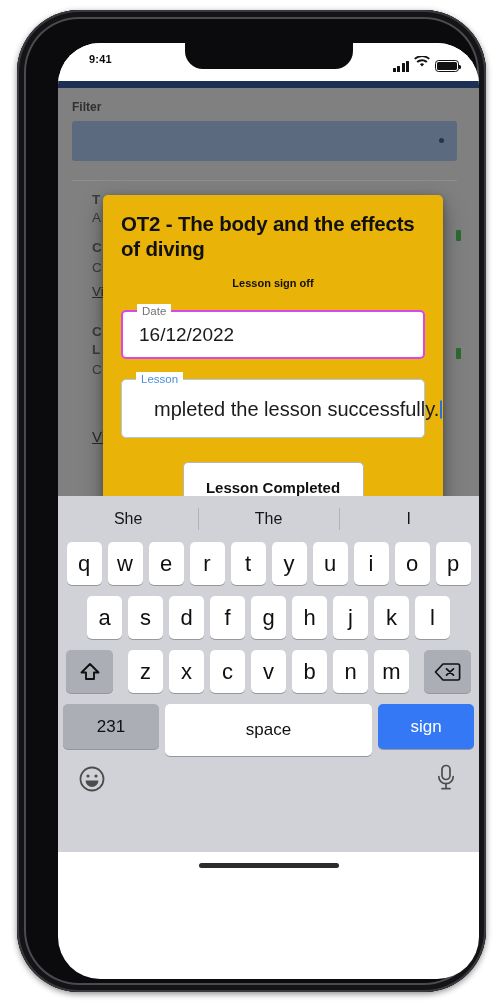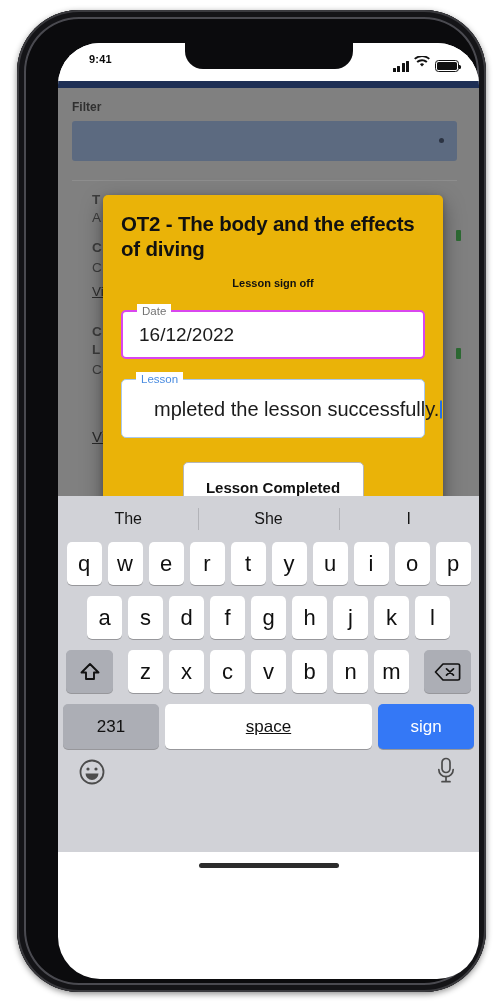--- a/index.html
+++ b/index.html
@@ -237,25 +237,24 @@
   #krow3 .key-dark:last-child { margin-left: 9px; }
 
   #krow4 { display: flex; gap: 6px; padding: 0 5px; margin-bottom: 0; }
   #key-123 {
     width: 96px; height: 45px; background: #acaeb5;
     border-radius: 5px; display: flex; align-items: center; justify-content: center;
     font-size: 17px; color: #101010; box-shadow: 0 1px 0 rgba(0,0,0,.28);
     cursor: pointer;
   }
   #key-space {
-    flex: 1; height: 45px; background: #ffffff;
+    flex: 1; height: 52px; background: #ffffff;
     border-radius: 5px; display: flex; align-items: center; justify-content: center;
     font-size: 17px; color: #101010; box-shadow: 0 1px 0 rgba(0,0,0,.28);
     cursor: pointer;
-    text-decoration: underline;
   }
   #key-done {
     width: 96px; height: 45px; background: #3478f6;
     border-radius: 5px; display: flex; align-items: center; justify-content: center;
     font-size: 17px; color: #ffffff; box-shadow: 0 1px 0 rgba(0,0,0,.28);
     cursor: pointer;
   }
   #kb-bottom {
     height: 50px; position: relative;
   }
@@ -332,22 +331,22 @@
           <span class="field-legend">Lesson</span>
           <span class="field-value"><span>mpleted the lesson successfully.</span><span id="comment-caret"></span></span>
         </div>
 
         <button id="lesson-completed-button">Lesson Completed</button>
       </div>
     </div>
 
     <div id="keyboard">
       <div id="predictive-bar">
+        <div class="pred-item">She</div>
         <div class="pred-item">The</div>
-        <div class="pred-item">She</div>
         <div class="pred-item">I</div>
       </div>
 
       <div class="krow" id="krow1">
         <div class="key">q</div>
         <div class="key">w</div>
         <div class="key">e</div>
         <div class="key">r</div>
         <div class="key">t</div>
         <div class="key">y</div>

